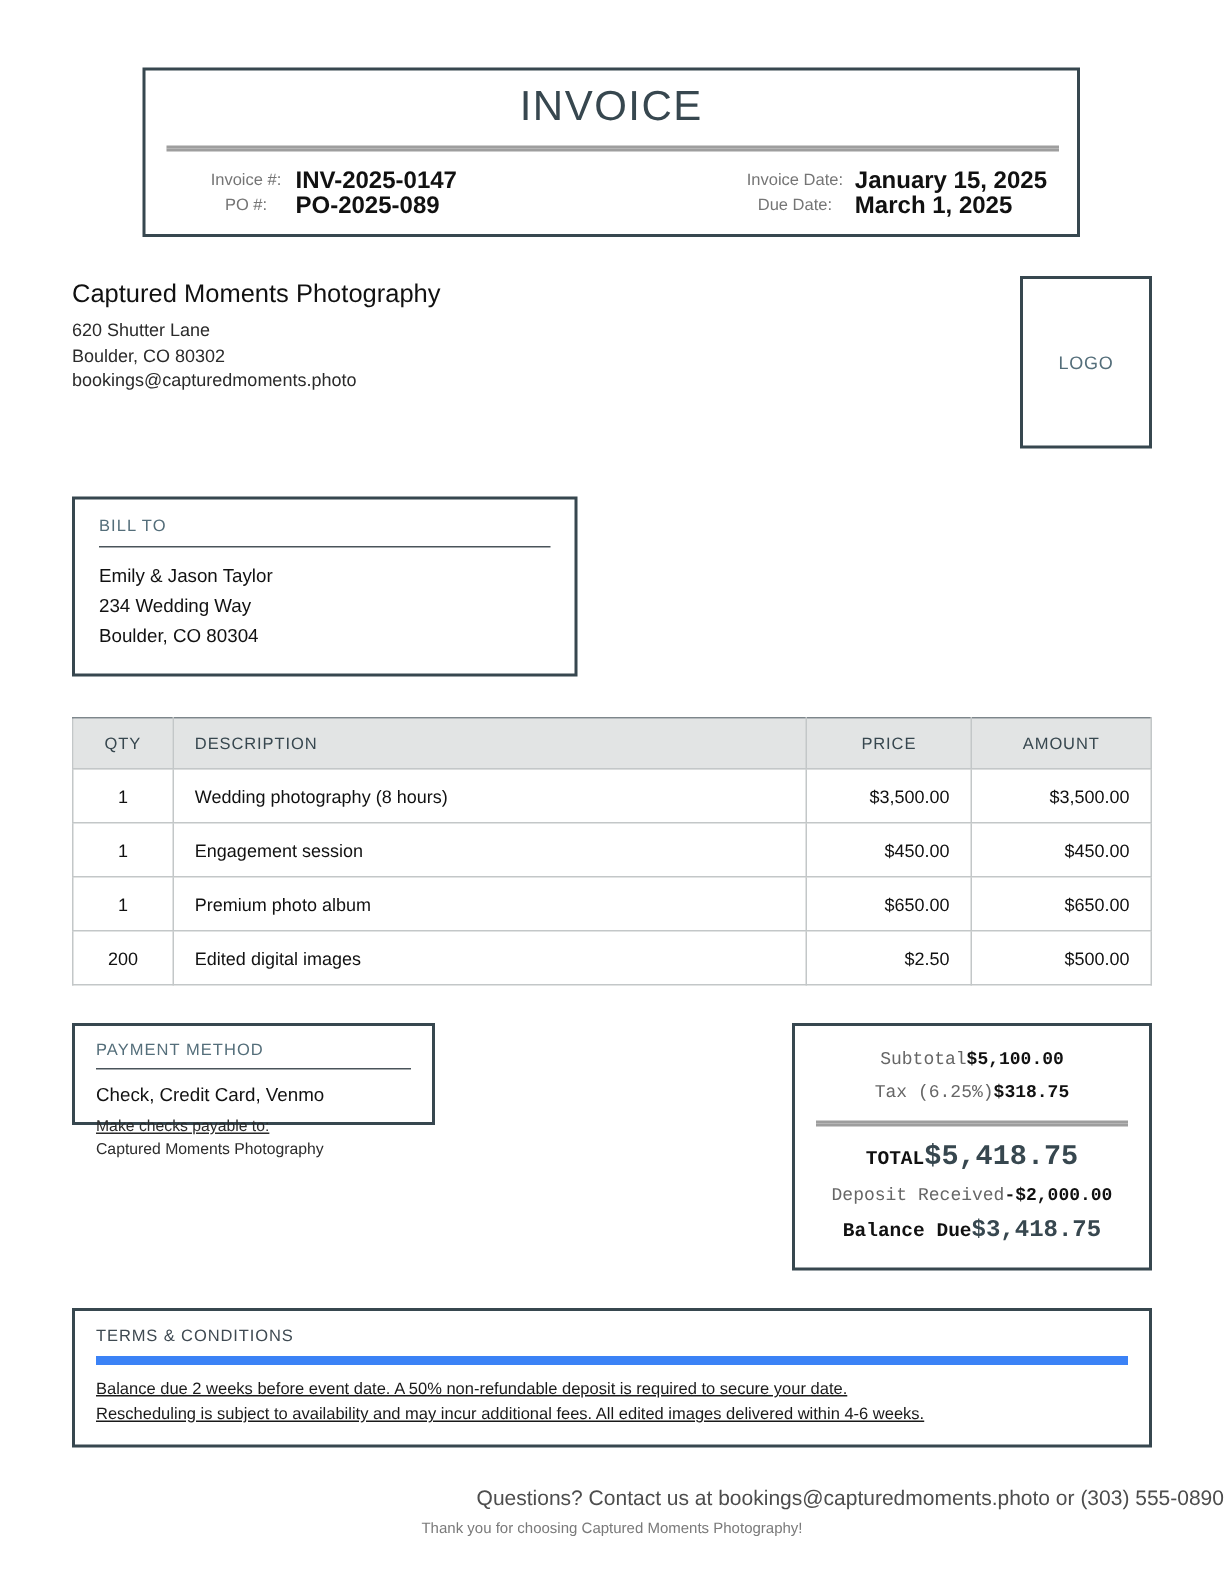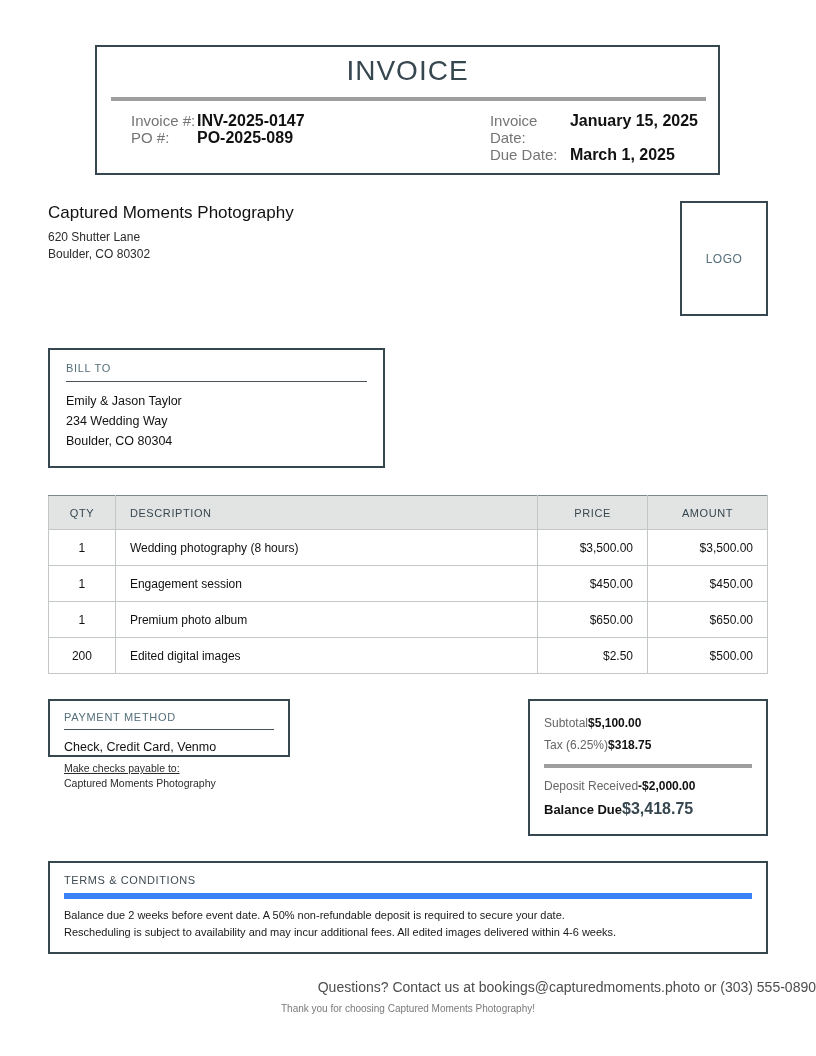--- a/index.html
+++ b/index.html
@@ -34,21 +34,21 @@
     height: 3px;
     border-top: 2px solid #9E9E9E;
     border-bottom: 2px solid #9E9E9E;
   }
   .meta-row {
     display: flex;
     justify-content: space-between;
     padding: 11px 20px 2px 34px;
   }
   .meta-line { display: flex; line-height: 17px; }
-  .meta-label { font-size: 15px; color: #757575; width: 66px; flex-shrink: 0; }
+  .meta-label { font-size: 11px; color: #757575; width: 66px; flex-shrink: 0; text-align: center; }
   .meta-label.wide { width: 80px; }
   .meta-value { font-size: 16px; font-weight: bold; color: #111; }
 
   
   .company-row {
     margin: 26px 48px 0 48px;
     display: flex;
     justify-content: space-between;
     align-items: flex-start;
   }
@@ -112,40 +112,41 @@
   td.col-price, td.col-amount { text-align: right; }
 
   
   .bottom-row {
     margin: 25px 48px 0 48px;
     display: flex;
     justify-content: space-between;
     align-items: flex-start;
   }
   .payment-box {
-    width: 242px; height: 58px;
+    width: 242px; height: 68px;
     border: 2px solid #37474F;
     padding: 10px 14px 0 14px;
     overflow: visible;
   }
   .payment-box .section-heading { margin-bottom: 8px; padding-bottom: 6px; }
   .payment-methods { font-size: 12.5px; color: #111; line-height: 18px; }
   .payment-note { font-size: 10.5px; color: #2b2b2b; line-height: 15px; margin-top: 5px; text-decoration: underline; }
   .payment-payee { font-size: 10.5px; color: #2b2b2b; line-height: 15px; }
 
   .totals-box {
     width: 240px;
     border: 2px solid #37474F;
     padding: 11px 14px 12px 14px;
   }
   .totals-row {
     display: flex;
-    justify-content: flex-start;
+    justify-content: center;
     align-items: baseline;
     line-height: 22px;
+    font-family: Liberation Mono, monospace;
   }
   .totals-label { font-size: 12px; color: #666; }
   .totals-value { font-size: 12px; font-weight: bold; color: #111; }
   .totals-divider {
     margin: 8px 0 7px 0;
     height: 2px;
     border-top: 2px solid #9E9E9E;
     border-bottom: 2px solid #9E9E9E;
   }
   .totals-row.total-row { line-height: 26px; }
@@ -163,21 +164,21 @@
     padding: 11px 14px 11px 14px;
   }
   .terms-heading {
     font-size: 11px;
     letter-spacing: 0.6px;
     color: #3f4a52;
     padding-bottom: 7px;
     border-bottom: 6px solid #3b82f6;
     margin-bottom: 8px;
   }
-  .terms-line { font-size: 11px; color: #1a1a1a; line-height: 17px; }
+  .terms-line { font-size: 11px; color: #1a1a1a; line-height: 17px; text-decoration: underline; }
 
   
   .footer { margin-top: 26px; text-align: center; }
   .footer-contact { font-size: 14px; color: #4d4d4d; line-height: 15px; text-align: right; }
   .footer-thanks  { font-size: 10px; color: #7a7a7a; line-height: 14px; margin-top: 7px; }
 </style>
 </head>
 <body>
 
 <div class="page">
@@ -207,20 +208,21 @@
         </div>
       </div>
     </div>
   </div>
 
   <div class="company-row">
     <div class="company-info">
       <div class="company-name">Captured Moments Photography</div>
       <div class="company-line">620 Shutter Lane</div>
       <div class="company-line">Boulder, CO 80302</div>
+      <div class="company-line">bookings@capturedmoments.photo</div>
     </div>
     <div class="logo-box">
       <span>LOGO</span>
     </div>
   </div>
 
   <div class="billto-box">
     <div class="section-heading">BILL TO</div>
     <div class="billto-line">Emily &amp; Jason Taylor</div>
     <div class="billto-line">234 Wedding Way</div>
@@ -275,20 +277,24 @@
     <div class="totals-box">
       <div class="totals-row">
         <span class="totals-label">Subtotal</span>
         <span class="totals-value">$5,100.00</span>
       </div>
       <div class="totals-row">
         <span class="totals-label">Tax (6.25%)</span>
         <span class="totals-value">$318.75</span>
       </div>
       <div class="totals-divider"></div>
+      <div class="totals-row total-row">
+        <span class="totals-label">TOTAL</span>
+        <span class="totals-value">$5,418.75</span>
+      </div>
       <div class="totals-row">
         <span class="totals-label">Deposit Received</span>
         <span class="totals-value">-$2,000.00</span>
       </div>
       <div class="totals-row balance-row">
         <span class="totals-label">Balance Due</span>
         <span class="totals-value">$3,418.75</span>
       </div>
     </div>
   </div>

